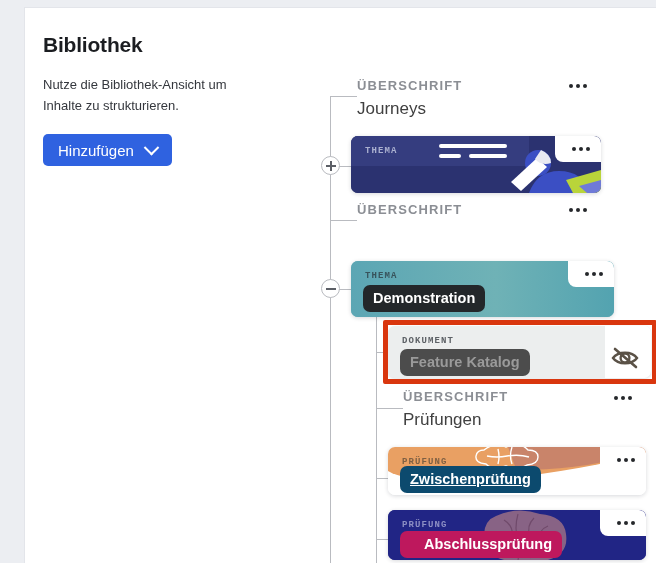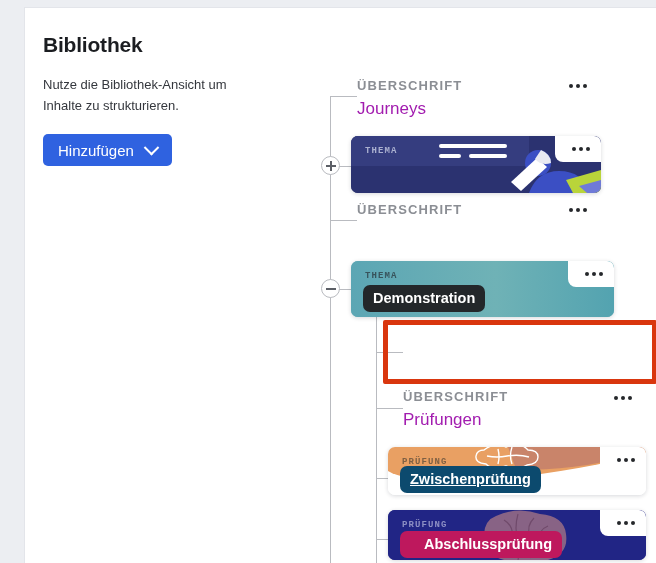--- a/index.html
+++ b/index.html
@@ -115,21 +115,21 @@
   }
   .kicker {
     font-size: 13px;
     font-weight: bold;
     letter-spacing: 1.1px;
     color: #8b8e94;
     text-transform: uppercase;
   }
   .heading-title {
     font-size: 17px;
-    color: #a21caf;
+    color: #404040;
     margin-top: 6px;
   }
 
   .dots {
     position: absolute;
     display: flex;
     gap: 3px;
     cursor: pointer;
   }
   .dots i {
@@ -285,20 +285,37 @@
       <div class="pill" style="top:24px; background:#23272a;">Demonstration</div>
       <div class="notch">
         <div class="dots">
             <i></i>
             <i></i>
             <i></i>
           </div>
       </div>
     </div>
 
+    <div class="card" style="left:73px; top:318px; width:263px; height:52px; background:#eceeee; box-shadow:0 1px 3px rgba(20,24,40,0.12);">
+      <div class="card-kicker" style="color:#5d6166;">DOKUMENT</div>
+      <div class="pill" style="top:23px; background:#4c4c4c; color:#9a9a9a;">Feature Katalog</div>
+      <div class="notch" style="background:#ffffff;">
+        <div class="dots">
+            <i></i>
+            <i></i>
+            <i></i>
+          </div>
+      </div>
+      <div style="position:absolute;right:0;top:0;width:46px;height:52px;background:#ffffff;"></div>
+      <svg class="eye-off" viewBox="0 0 28 22">
+        <path d="M2 11 C7 4 21 4 26 11 C21 18 7 18 2 11 Z" fill="none" stroke="#5b5247" stroke-width="2.4"></path>
+        <circle cx="14" cy="11" r="4.4" fill="none" stroke="#5b5247" stroke-width="2.4"></circle>
+        <line x1="4" y1="2" x2="25" y2="20" stroke="#5b5247" stroke-width="2.6" stroke-linecap="round"></line>
+      </svg>
+    </div>
     <div class="redbox" style="left:68px; top:312px; width:274px; height:64px;"></div>
 
     <div class="row-heading" style="left:88px; top:381px; width:240px;">
       <div class="kicker">ÜBERSCHRIFT</div>
       <div class="heading-title">Prüfungen</div>
     </div>
     <div class="dots" style="left:299px; top:388px;">
         <i></i>
         <i></i>
         <i></i>

